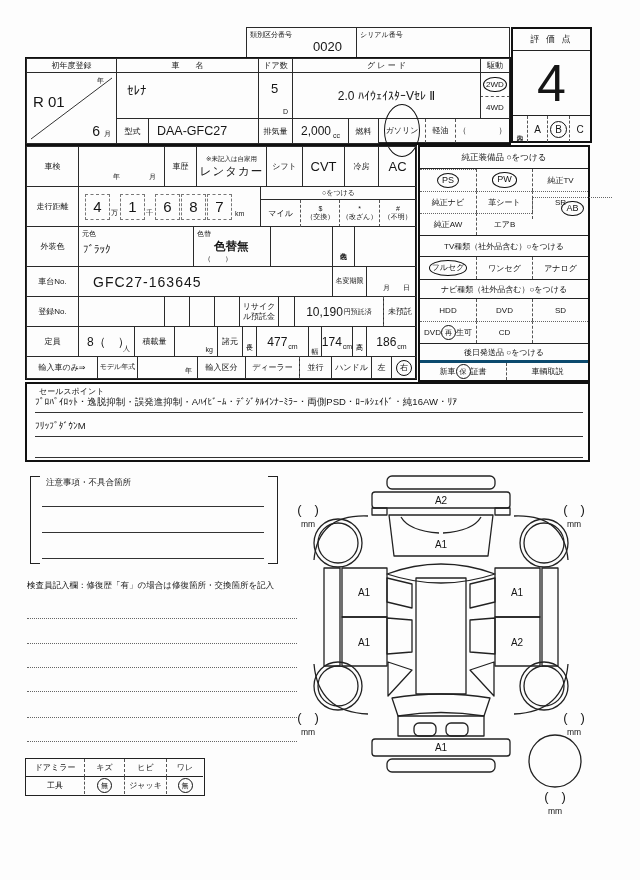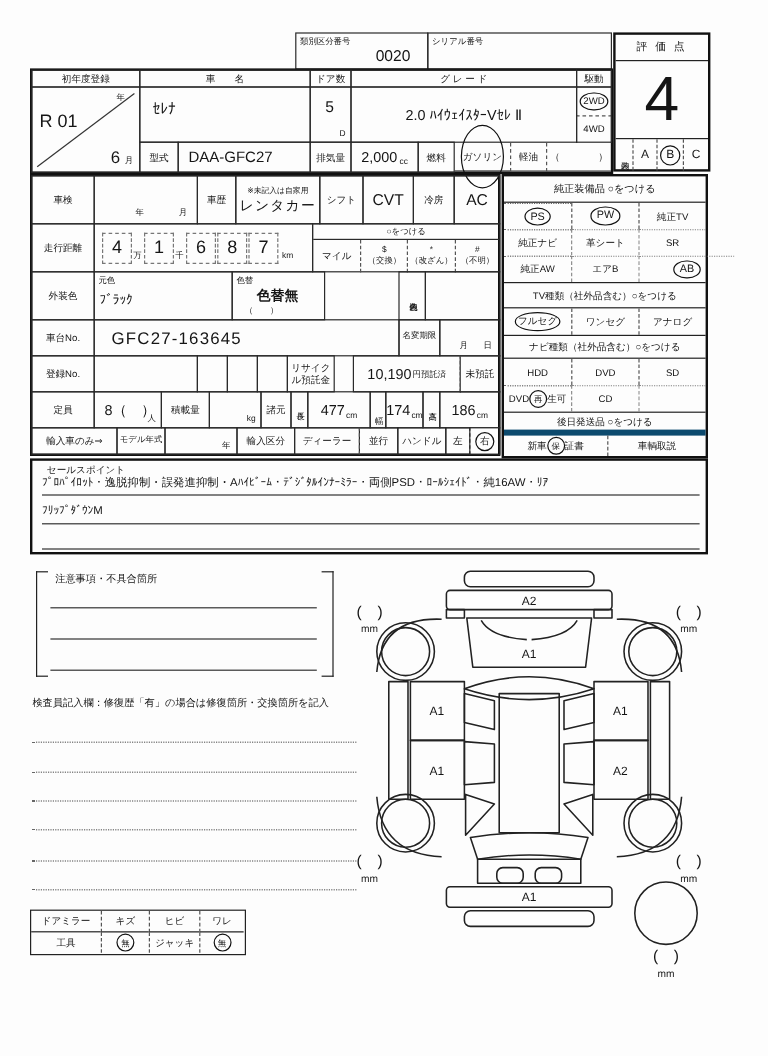--- a/index.html
+++ b/index.html
@@ -224,41 +224,41 @@
     </div>
     <div class="c cc dashL" style="left:56px;top:22px;width:56px;height:22px">
       <span class="mark" style="font-size:9px">PW</span>
     </div>
     <div class="c cc dashL lbl" style="left:112px;top:22px;width:56px;height:22px">純正TV</div>
     <div class="c cc dotT lbl" style="left:0;top:44px;width:56px;height:22px">純正ナビ</div>
     <div class="c cc dotT dashL lbl" style="left:56px;top:44px;width:56px;height:22px">革シート</div>
     <div class="c cc dotT dashL lbl" style="left:112px;top:44px;width:56px;height:22px">SR</div>
     <div class="c cc dotT lbl" style="left:0;top:66px;width:56px;height:22px">純正AW</div>
     <div class="c cc dotT dashL lbl" style="left:56px;top:66px;width:56px;height:22px">エアB</div>
-    <div class="c cc dotT dashL" style="left:112px;top:66px;width:80px;height:22px">
+    <div class="c cc dotT dashL" style="left:112px;top:50px;width:80px;height:22px">
       <span class="mark" style="font-size:9px">AB</span>
     </div>
     <div class="c cc solT" style="left:0;top:88px;width:168px;height:22px;border-bottom:1px solid #222;font-size:8px">TV種類（社外品含む）○をつける</div>
     <div class="c cc" style="left:0;top:110px;width:56px;height:22px">
       <span class="mark" style="font-size:8px;padding:1px 2px">フルセグ</span>
     </div>
     <div class="c cc dashL lbl" style="left:56px;top:110px;width:56px;height:22px">ワンセグ</div>
     <div class="c cc dashL lbl" style="left:112px;top:110px;width:56px;height:22px">アナログ</div>
     <div class="c cc solT" style="left:0;top:132px;width:168px;height:20px;border-bottom:1px solid #222;font-size:8px">ナビ種類（社外品含む）○をつける</div>
     <div class="c cc lbl" style="left:0;top:152px;width:56px;height:22px">HDD</div>
     <div class="c cc dashL lbl" style="left:56px;top:152px;width:56px;height:22px">DVD</div>
     <div class="c cc dashL lbl" style="left:112px;top:152px;width:56px;height:22px">SD</div>
     <div class="c cc dotT" style="left:0;top:174px;width:56px;height:22px;font-size:8px">
       <span>DVD</span>
         <span class="ring" style="width:13px;height:13px;font-size:7px">再</span>
         <span>生可</span>
     </div>
     <div class="c cc dotT dashL lbl" style="left:56px;top:174px;width:56px;height:22px">CD</div>
     <div class="c dotT dashL" style="left:112px;top:174px;width:56px;height:22px"></div>
-    <div class="c cc solT" style="left:0;top:196px;width:168px;height:20px;border-bottom:5px solid #0c4a6e;font-size:8px">後日発送品 ○をつける</div>
+    <div class="c cc solT" style="left:0;top:196px;width:168px;height:20px;border-bottom:3px solid #0c4a6e;font-size:8px">後日発送品 ○をつける</div>
     <div class="c cc" style="left:0;top:216px;width:86px;height:17px;font-size:8px">
       <span>新車</span>
         <span class="ring" style="width:13px;height:13px;font-size:7px">保</span>
         <span>証書</span>
     </div>
     <div class="c cc dashL lbl" style="left:86px;top:216px;width:82px;height:17px">車輌取説</div>
   </div>
 
   <div class="c bd2" style="left:25px;top:382px;width:565px;height:80px">
     <span class="c lbl" style="left:12px;top:2px">セールスポイント</span>

